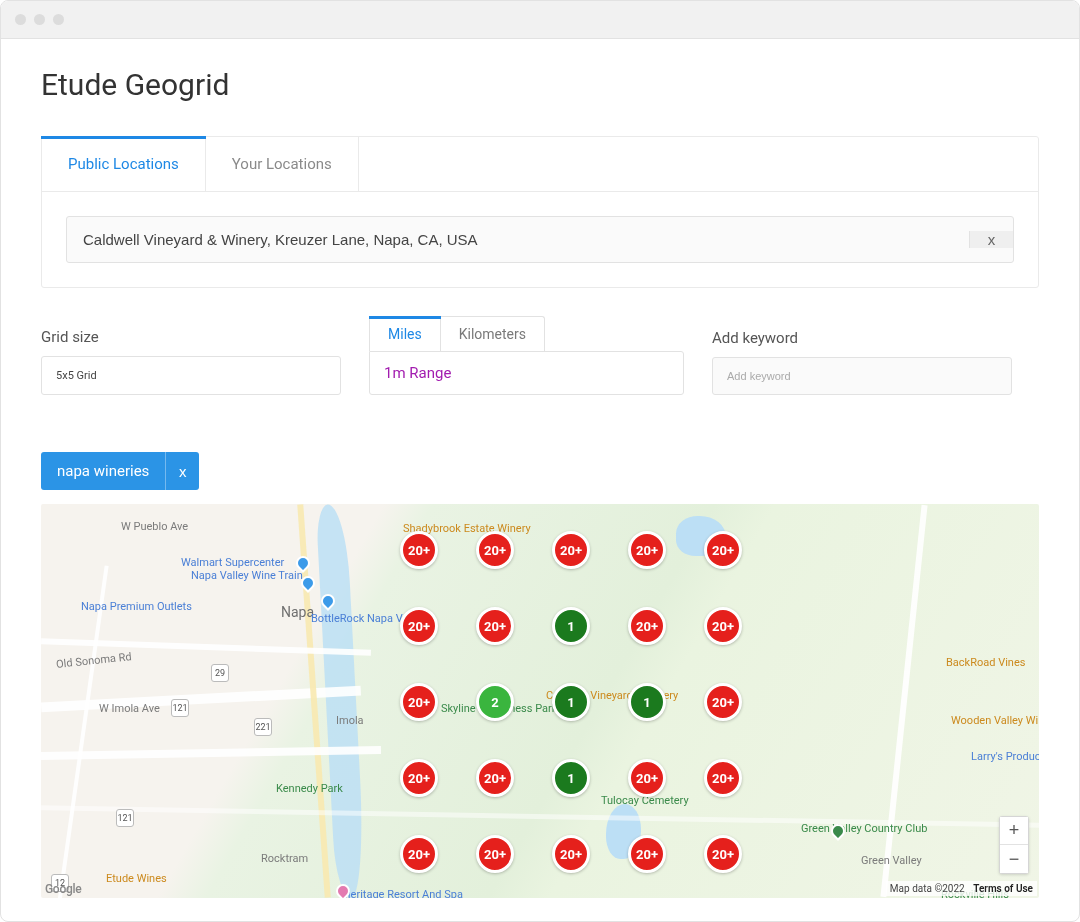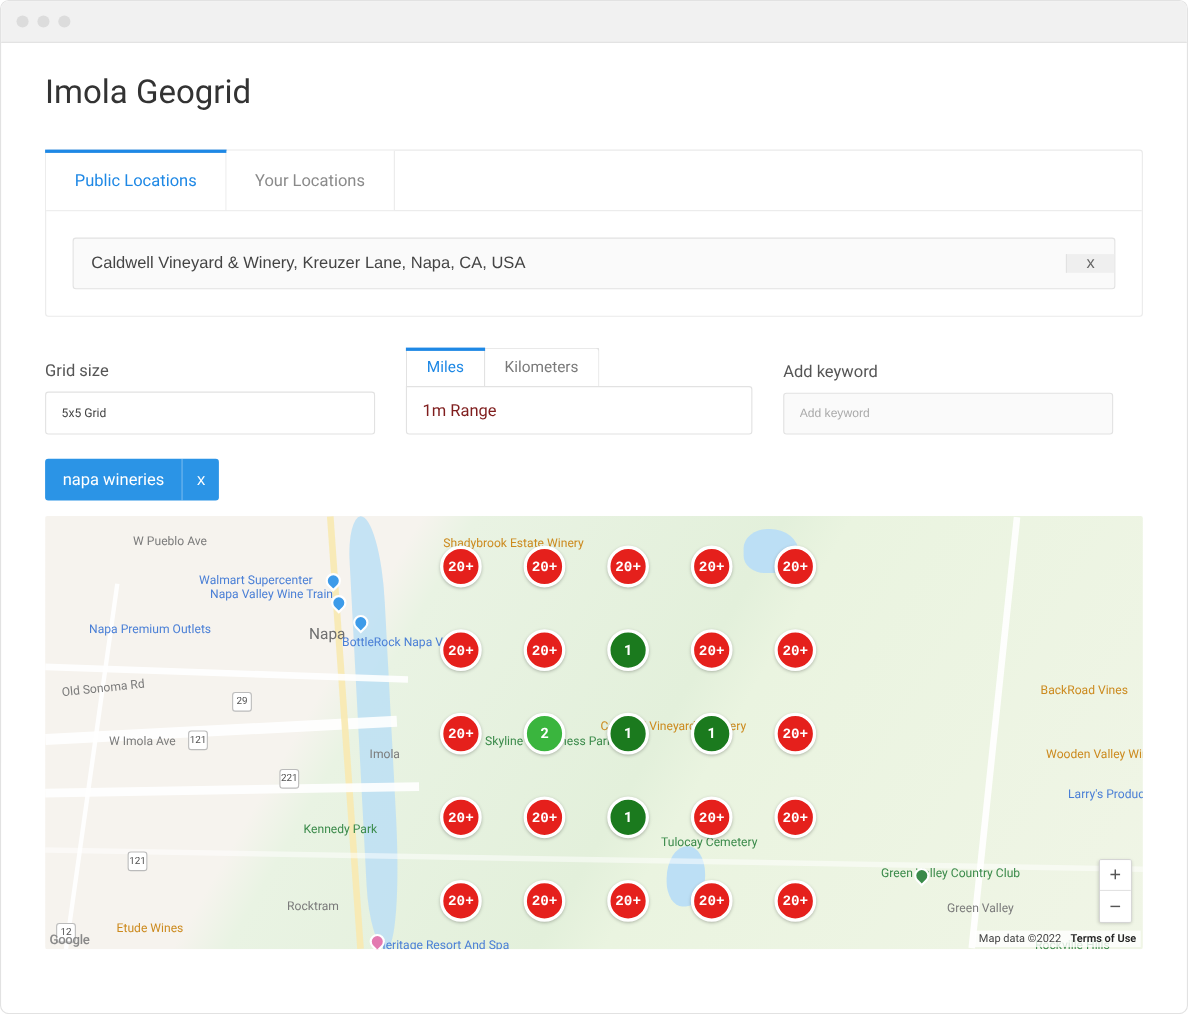--- a/index.html
+++ b/index.html
@@ -147,36 +147,37 @@
     top: -1px; left: -1px; right: -1px;
     height: 3px;
     background: #1e88e5;
   }
   .range-select {
     border: 1px solid #e2e2e2;
     border-top: 1px solid #e2e2e2;
     border-radius: 0 3px 3px 3px;
     padding: 12px 14px;
     font-size: 15px;
-    color: #7f1d1d;
+    color: #a21caf;
   }
   .keyword-block .text-input { width: 300px; color: #aaa; background: #fafafa; }
   .keyword-block .text-input::placeholder { color: #aaa; }
 
   
   .chip-row {
     margin-top: 22px;
     display: flex;
     gap: 8px;
   }
   .chip {
     display: inline-flex;
     background: #2b94e6;
     border-radius: 3px;
     overflow: hidden;
+    margin-top: 35px;
   }
   .chip-label {
     color: #fff;
     padding: 10px 16px;
     font-size: 15px;
   }
   .chip-close {
     border: none;
     border-left: 1px solid rgba(255,255,255,0.35);
     background: transparent;
@@ -262,21 +263,21 @@
   .marker {
     width: 38px; height: 38px;
     border-radius: 50%;
     border: 3px solid #fff;
     display: flex; align-items: center; justify-content: center;
     color: #fff;
     font-size: 13px;
     font-weight: 700;
     box-shadow: 0 1px 3px rgba(0,0,0,0.25);
   }
-  .marker.red { background: #e5201c; font-family: Liberation Mono, monospace; }
+  .marker.red { background: #e5201c; }
   .marker.green { background: #1b7a1e; }
   .marker.lgreen { background: #3ab53e; }
 
   
   .zoom-ctrl {
     position: absolute;
     right: 10px; bottom: 24px;
     width: 30px;
     background: #fff;
     border: 1px solid #d5d5d5;
@@ -319,21 +320,21 @@
 <body>
 
 <div class="browser-frame">
   <div class="browser-titlebar">
     <div class="traffic-light"></div>
     <div class="traffic-light"></div>
     <div class="traffic-light"></div>
   </div>
 
   <div class="content">
-    <h1 class="page-title">Imola Geogrid</h1>
+    <h1 class="page-title">Etude Geogrid</h1>
 
     <div class="tabs-card">
       <div class="tabs-header">
         <div class="tab active">Public Locations</div>
         <div class="tab">Your Locations</div>
       </div>
       <div class="tabs-body">
         <div class="location-input-wrap">
           <input class="location-input" value="Caldwell Vineyard &amp; Winery, Kreuzer Lane, Napa, CA, USA" style="">
           <button class="clear-btn">x</button>
@@ -400,21 +401,21 @@
       <span class="map-label orange" style="top:210px;left:910px">Wooden Valley Winery</span>
       <span class="map-label blue" style="top:246px;left:930px">Larry's Produce</span>
       <span class="map-label green" style="top:318px;left:760px">Green Valley Country Club</span>
       <span class="map-label gray" style="top:350px;left:820px">Green Valley</span>
       <span class="map-label green" style="top:384px;left:900px">Rockville Hills</span>
       <span class="map-label gray" style="top:198px;left:58px">W Imola Ave</span>
       <span class="map-label gray" style="top:150px;left:15px;transform:rotate(-6deg)">Old Sonoma Rd</span>
       <span class="map-label gray" style="top:16px;left:80px">W Pueblo Ave</span>
 
       <div class="hwy" style="top:160px;left:170px">29</div>
-      <div class="hwy" style="top:230px;left:213px">221</div>
+      <div class="hwy" style="top:214px;left:213px">221</div>
       <div class="hwy" style="top:305px;left:75px">121</div>
       <div class="hwy" style="top:195px;left:130px">121</div>
       <div class="hwy" style="top:370px;left:10px">12</div>
 
       <div class="pin" style="top:52px;left:255px"></div>
       <div class="pin" style="top:72px;left:260px"></div>
       <div class="pin" style="top:90px;left:280px"></div>
       <div class="pin" style="top:380px;left:295px;background:#e37ab0"></div>
       <div class="pin" style="top:320px;left:790px;background:#3a8a4a"></div>
 

